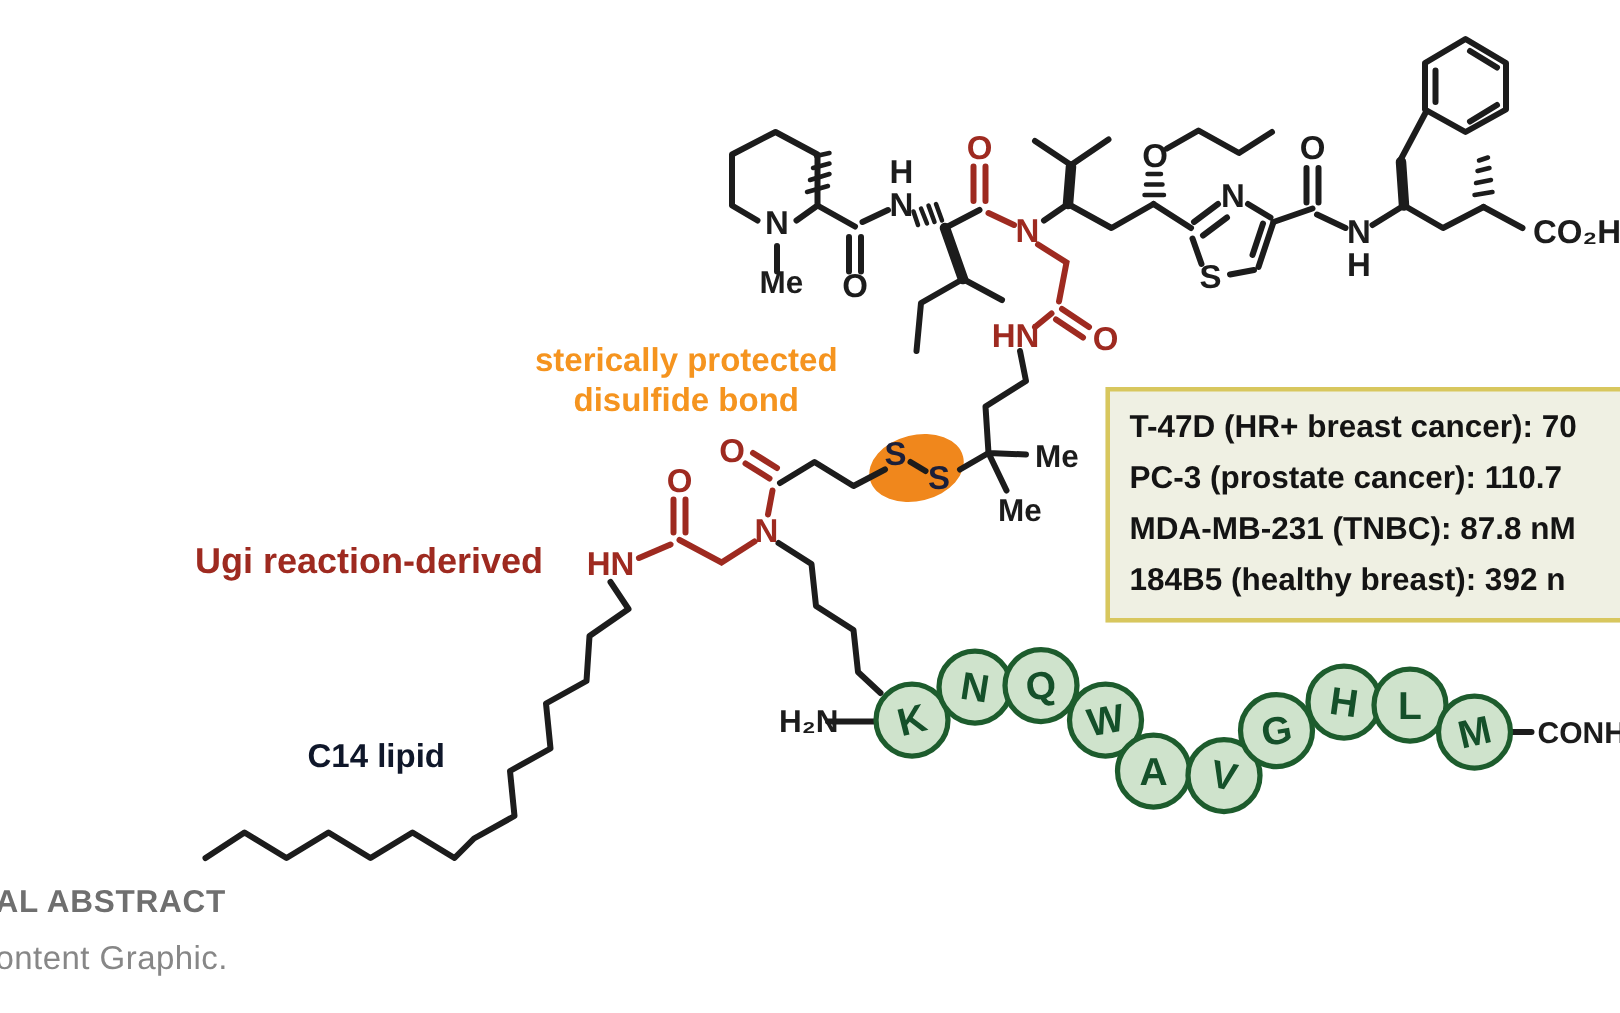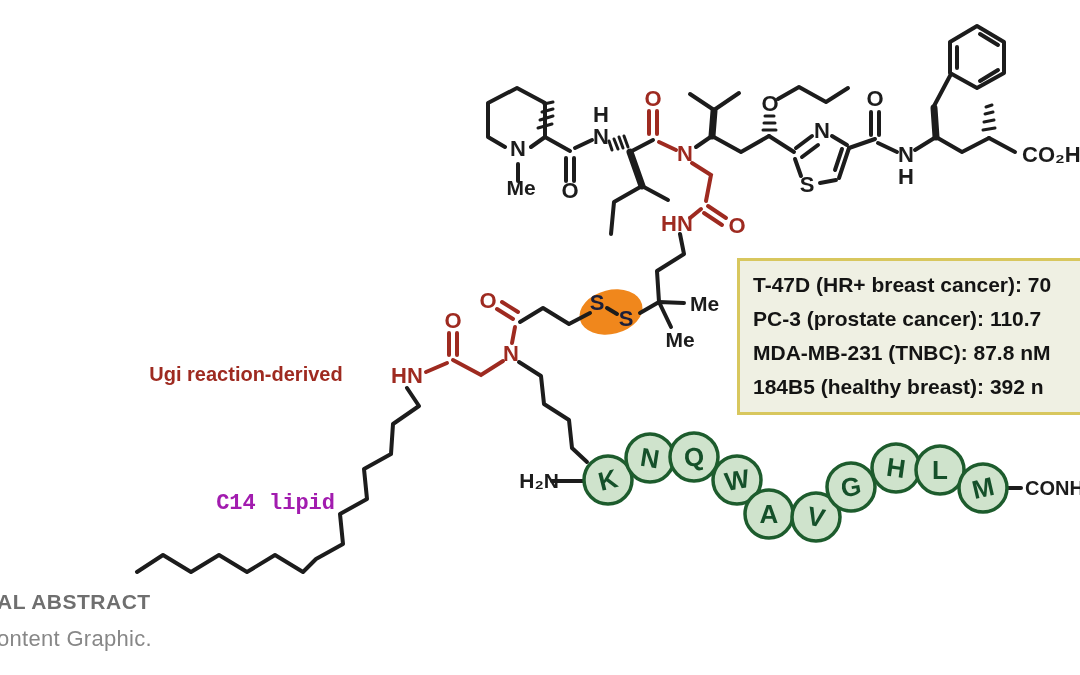--- a/index.html
+++ b/index.html
@@ -1,23 +1,23 @@
 <!DOCTYPE html>
 <html><head>
 <meta charset="utf-8">
 <style>
   html,body{margin:0;padding:0;background:#ffffff;}
   #screen{position:relative;width:1080px;height:675px;overflow:hidden;background:#ffffff;
           font-family:"Liberation Sans",sans-serif;}
   svg text{font-family:"Liberation Sans",sans-serif;font-weight:700;}
   .ann{position:absolute;text-align:center;font-weight:700;line-height:27px;}
   .ann-orange{color:#f5941f;font-size:22px;}
-  .ann-red{color:#9e2a20;font-size:20px;}
-  .lipid-label{position:absolute;left:205px;top:491px;width:130px;text-align:right;
-               font-weight:700;font-size:22px;color:#a21caf;font-family:Liberation Mono, monospace;}
+  .ann-red{color:#9e2a20;font-size:24px;}
+  .lipid-label{position:absolute;left:205px;top:491px;width:130px;text-align:left;
+               font-weight:700;font-size:22px;color:#0f172a;}
   .assay-box{position:absolute;left:737px;top:258px;width:400px;height:157px;
              box-sizing:border-box;background:#eff0e3;border:3px solid #d8c75e;
              padding:7px 0 0 13px;}
   .assay-box div{font-weight:700;font-size:21px;line-height:34px;color:#141414;white-space:nowrap;}
   .cap-head{position:absolute;left:-3px;top:590px;font-weight:700;font-size:21px;
             color:#6f6f6f;letter-spacing:.5px;white-space:nowrap;}
   .cap-sub{position:absolute;left:-3px;top:626px;font-weight:400;font-size:22px;
            color:#878787;letter-spacing:.3px;white-space:nowrap;}
 </style>
 </head>
@@ -157,20 +157,24 @@
       <text x="737" y="489" transform="rotate(-10 737 480)">W</text>
       <text x="769" y="523">A</text>
       <text x="816" y="526" transform="rotate(12 816 517)">V</text>
       <text x="851" y="496" transform="rotate(-10 851 487)">G</text>
       <text x="896" y="477" transform="rotate(8 896 468)">H</text>
       <text x="940" y="479">L</text>
       <text x="983" y="497" transform="rotate(-13 983 488)">M</text>
     </g>
   </svg>
 
+  <div class="ann ann-orange" style="left:335px;top:226px;width:245px;">
+    <div>sterically protected</div>
+    <div>disulfide bond</div>
+  </div>
 
   <div class="ann ann-red" style="left:122px;top:361px;width:248px;">
     <div>Ugi reaction-derived</div>
   </div>
 
   <div class="lipid-label">C14 lipid</div>
 
   <div class="assay-box">
     <div>T-47D (HR+ breast cancer): 70</div>
     <div>PC-3 (prostate cancer): 110.7</div>

